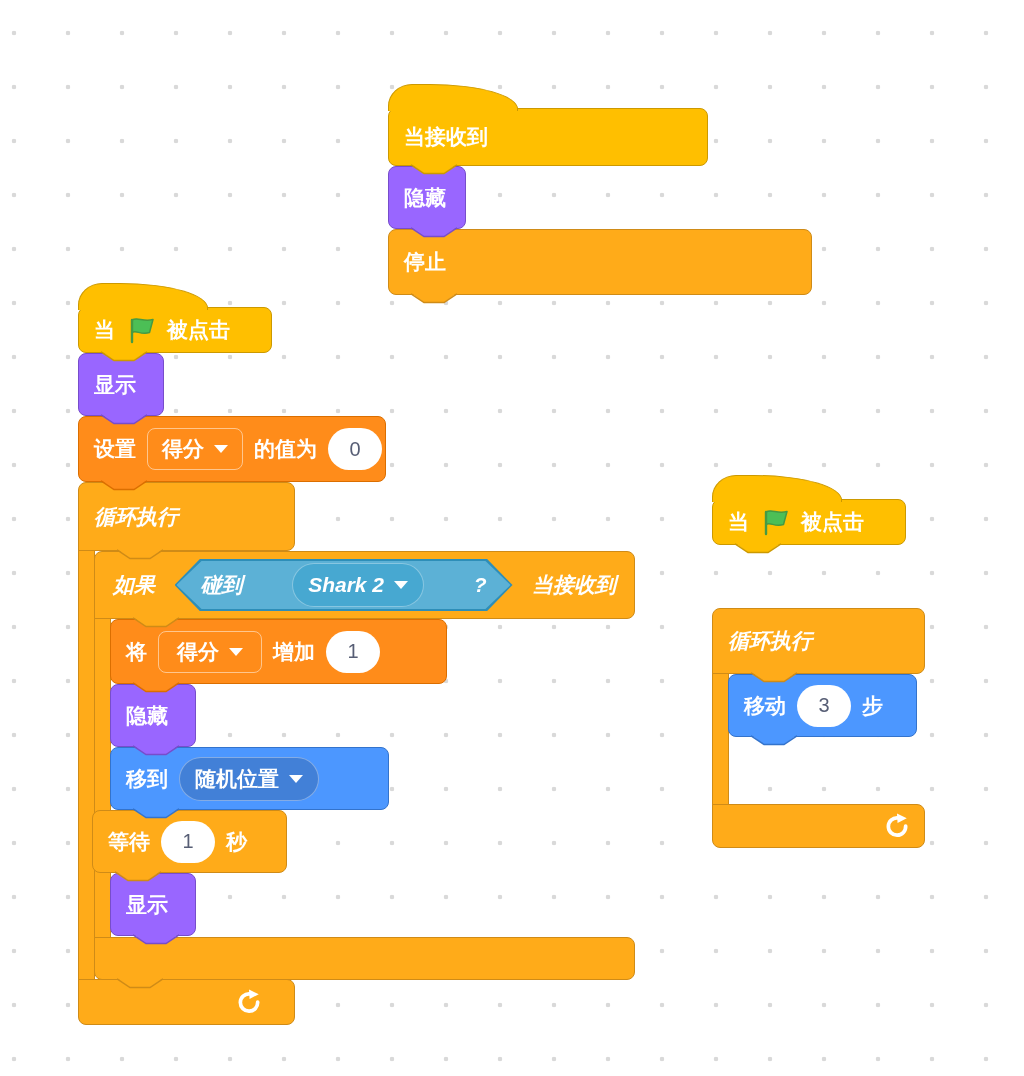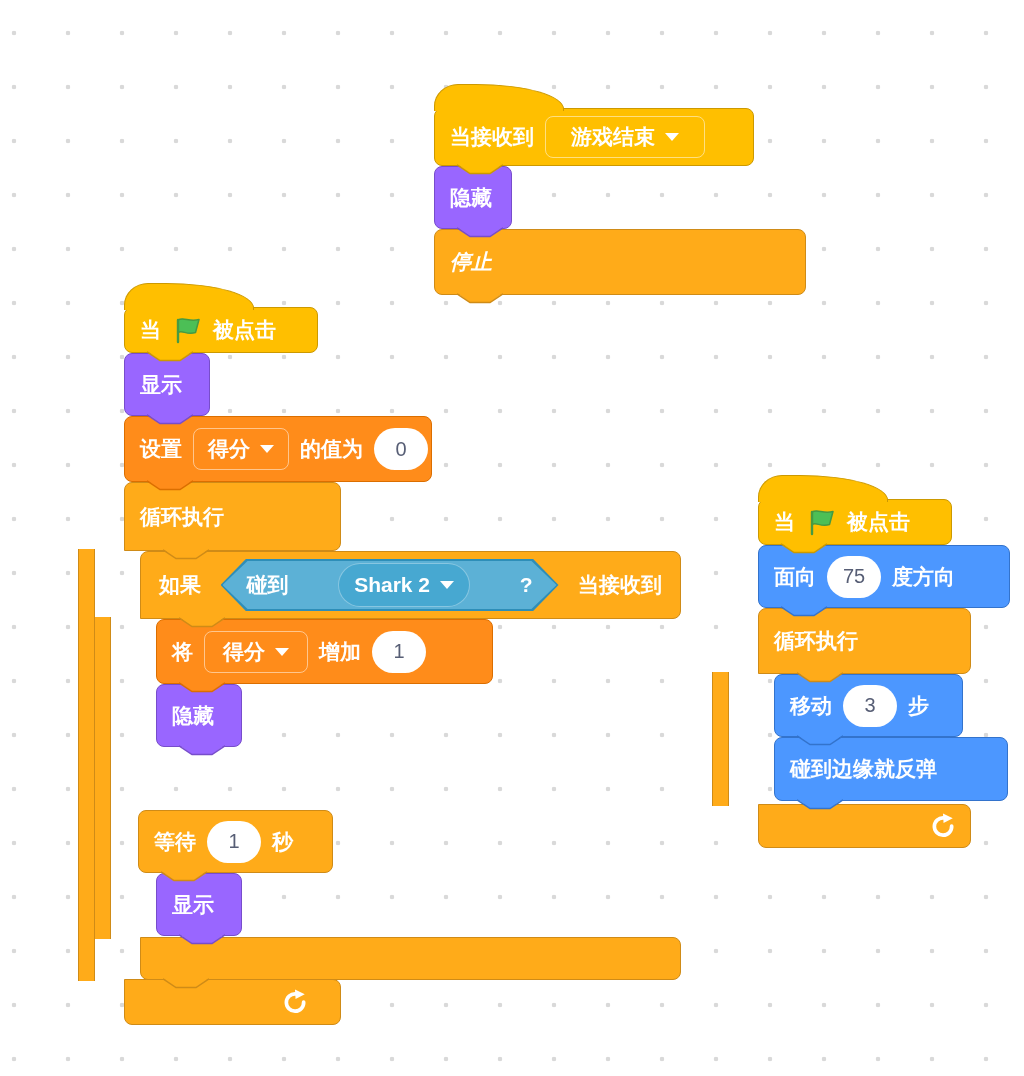--- a/index.html
+++ b/index.html
@@ -17,23 +17,23 @@
   .events   {--fill:#FFBF00;--stroke:#CC9900;--field:#FFBF00;}
   .control  {--fill:#FFAB19;--stroke:#CF8B17;--field:#FFAB19;}
   .looks    {--fill:#9966FF;--stroke:#774DCB;--field:#9966FF;}
   .variables{--fill:#FF8C1A;--stroke:#DB6E00;--field:#FF8C1A;}
   .motion   {--fill:#4C97FF;--stroke:#3373CC;--field:#4280D7;}
   .sensing  {--fill:#5CB1D6;--stroke:#2E8EB8;--field:#47A8D1;}
 
   .blk{
     position:absolute;box-sizing:border-box;display:flex;align-items:center;gap:11px;
     background:var(--fill);border:1.5px solid var(--stroke);border-radius:8px;
-    color:#fff;font-size:21px;font-weight:600;padding:0 15px;white-space:nowrap;margin-left:46px;
-  }
-  .c-top{border-bottom-left-radius:0;}
+    color:#fff;font-size:21px;font-weight:600;padding:0 15px;white-space:nowrap;
+  }
+  .c-top{border-bottom-left-radius:0;font-style:italic;}
   .c-bot{border-top-left-radius:0;}
   .wall{
     position:absolute;box-sizing:border-box;background:var(--fill);
     border-left:1.5px solid var(--stroke);border-right:1.5px solid var(--stroke);
   }
   .dome{
     position:absolute;left:-1.5px;top:-25.5px;width:130px;height:27px;box-sizing:border-box;
     background:var(--fill);border:1.5px solid var(--stroke);border-bottom:none;
     border-radius:24px 88px 0 0 / 22px 25px 0 0;
   }
@@ -66,39 +66,35 @@
   .loop-arrow{position:absolute;top:50%;transform:translateY(-50%);}
 </style>
 </head>
 <body>
 
 <div id="workspace">
 
   <div class="blk events" style="left:388px;top:108px;width:320px;height:58px;z-index:50;">
     <i class="dome"></i>
     <span>当接收到</span>
-    <span class="dd" style="width:160px;">
-      <span>游戏结束</span>
-      <i class="caret"></i>
-    </span>
     <svg class="tab" width="46" height="11" viewBox="0 0 46 11">
       <path class="f" d="M0 0 H46 L33 9.5 H13 Z"></path>
         <path class="s" d="M0 0.75 L13 9.5 H33 L46 0.75"></path>
     </svg>
   </div>
 
   <div class="blk looks" style="left:388px;top:166px;width:78px;height:63px;z-index:49;">
     <span>隐藏</span>
     <svg class="tab" width="46" height="11" viewBox="0 0 46 11">
       <path class="f" d="M0 0 H46 L33 9.5 H13 Z"></path>
         <path class="s" d="M0 0.75 L13 9.5 H33 L46 0.75"></path>
     </svg>
   </div>
 
-  <div class="blk control" style="left:388px;top:229px;width:372px;height:66px;z-index:48;font-style:italic;">
+  <div class="blk control" style="left:388px;top:229px;width:424px;height:66px;z-index:48;">
     <span>停止</span>
     <svg class="tab" width="46" height="11" viewBox="0 0 46 11">
       <path class="f" d="M0 0 H46 L33 9.5 H13 Z"></path>
         <path class="s" d="M0 0.75 L13 9.5 H33 L46 0.75"></path>
     </svg>
   </div>
 
   <div class="blk events" style="left:78px;top:307px;width:194px;height:46px;z-index:50;">
     <i class="dome"></i>
     <span>当</span>
@@ -193,20 +189,31 @@
   </div>
 
   <div class="blk looks" style="left:110px;top:684px;width:86px;height:63px;z-index:44;">
     <span>隐藏</span>
     <svg class="tab" width="46" height="11" viewBox="0 0 46 11">
       <path class="f" d="M0 0 H46 L33 9.5 H13 Z"></path>
         <path class="s" d="M0 0.75 L13 9.5 H33 L46 0.75"></path>
     </svg>
   </div>
 
+  <div class="blk motion" style="left:110px;top:747px;width:279px;height:63px;z-index:43;">
+    <span>移到</span>
+    <span class="oval-dd">
+      <span>随机位置</span>
+      <i class="caret"></i>
+    </span>
+    <svg class="tab" width="46" height="11" viewBox="0 0 46 11">
+      <path class="f" d="M0 0 H46 L33 9.5 H13 Z"></path>
+        <path class="s" d="M0 0.75 L13 9.5 H33 L46 0.75"></path>
+    </svg>
+  </div>
 
   <div class="blk control" style="left:92px;top:810px;width:195px;height:63px;z-index:42;">
     <span>等待</span>
     <span class="num">1</span>
     <span>秒</span>
     <svg class="tab" width="46" height="11" viewBox="0 0 46 11">
       <path class="f" d="M0 0 H46 L33 9.5 H13 Z"></path>
         <path class="s" d="M0 0.75 L13 9.5 H33 L46 0.75"></path>
     </svg>
   </div>
@@ -226,29 +233,20 @@
       <path d="M6 3 C12 -0.5 17 5.5 27 2.5 L23.5 15.5 C14.5 18.5 10.5 12.5 6 15.5 Z" fill="#4CBF56" stroke="#459A43" stroke-width="1.5" stroke-linejoin="round"></path>
       <path d="M6 3 L6 25" stroke="#459A43" stroke-width="2.4" stroke-linecap="round"></path>
     </svg>
     <span>被点击</span>
     <svg class="tab" width="46" height="11" viewBox="0 0 46 11">
       <path class="f" d="M0 0 H46 L33 9.5 H13 Z"></path>
         <path class="s" d="M0 0.75 L13 9.5 H33 L46 0.75"></path>
     </svg>
   </div>
 
-  <div class="blk motion" style="left:712px;top:545px;width:252px;height:63px;z-index:49;">
-    <span>面向</span>
-    <span class="num">75</span>
-    <span>度方向</span>
-    <svg class="tab" width="46" height="11" viewBox="0 0 46 11">
-      <path class="f" d="M0 0 H46 L33 9.5 H13 Z"></path>
-        <path class="s" d="M0 0.75 L13 9.5 H33 L46 0.75"></path>
-    </svg>
-  </div>
 
   <div class="blk control c-top" style="left:712px;top:608px;width:213px;height:66px;z-index:48;">
     <span>循环执行</span>
     <svg class="tab" width="46" height="11" viewBox="0 0 46 11" style="left:38px;">
       <path class="f" d="M0 0 H46 L33 9.5 H13 Z"></path>
         <path class="s" d="M0 0.75 L13 9.5 H33 L46 0.75"></path>
     </svg>
   </div>
   <div class="wall control" style="left:712px;top:672px;width:17px;height:134px;z-index:10;"></div>
   <div class="blk control c-bot" style="left:712px;top:804px;width:213px;height:44px;z-index:45;">
@@ -261,21 +259,14 @@
   <div class="blk motion" style="left:728px;top:674px;width:189px;height:63px;z-index:47;">
     <span>移动</span>
     <span class="num">3</span>
     <span>步</span>
     <svg class="tab" width="46" height="11" viewBox="0 0 46 11">
       <path class="f" d="M0 0 H46 L33 9.5 H13 Z"></path>
         <path class="s" d="M0 0.75 L13 9.5 H33 L46 0.75"></path>
     </svg>
   </div>
 
-  <div class="blk motion" style="left:728px;top:737px;width:234px;height:64px;z-index:46;">
-    <span>碰到边缘就反弹</span>
-    <svg class="tab" width="46" height="11" viewBox="0 0 46 11">
-      <path class="f" d="M0 0 H46 L33 9.5 H13 Z"></path>
-        <path class="s" d="M0 0.75 L13 9.5 H33 L46 0.75"></path>
-    </svg>
-  </div>
 
 </div>
 
 </body></html>

